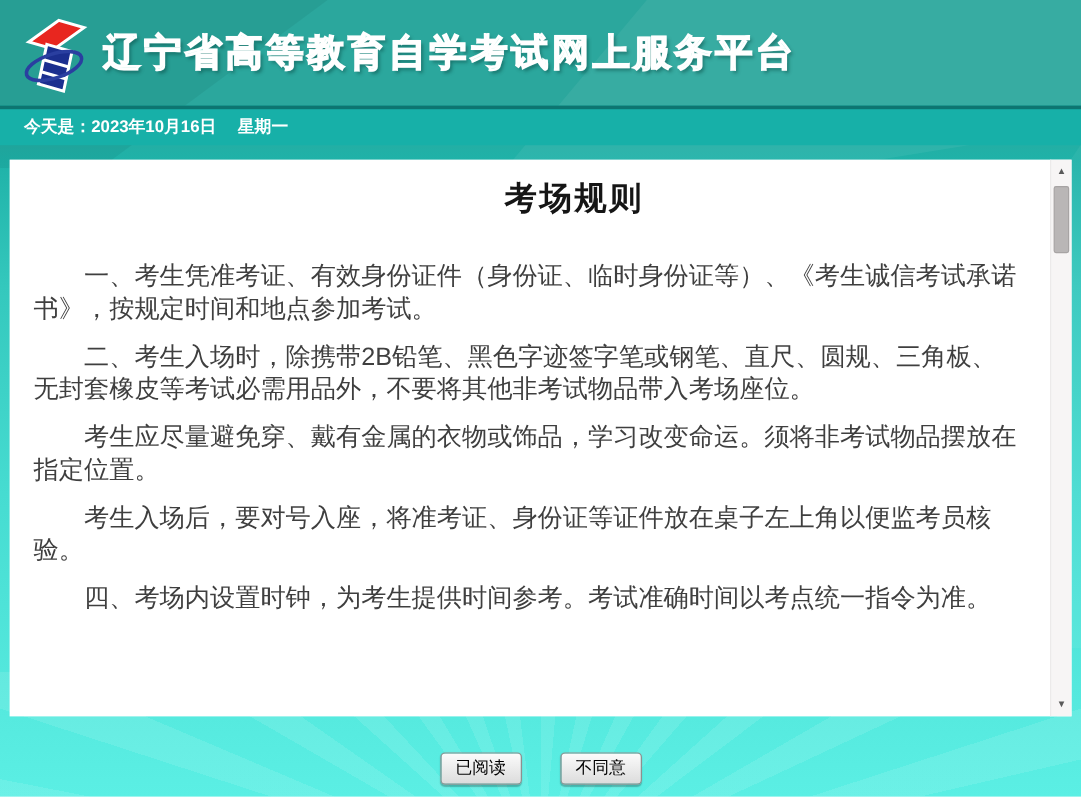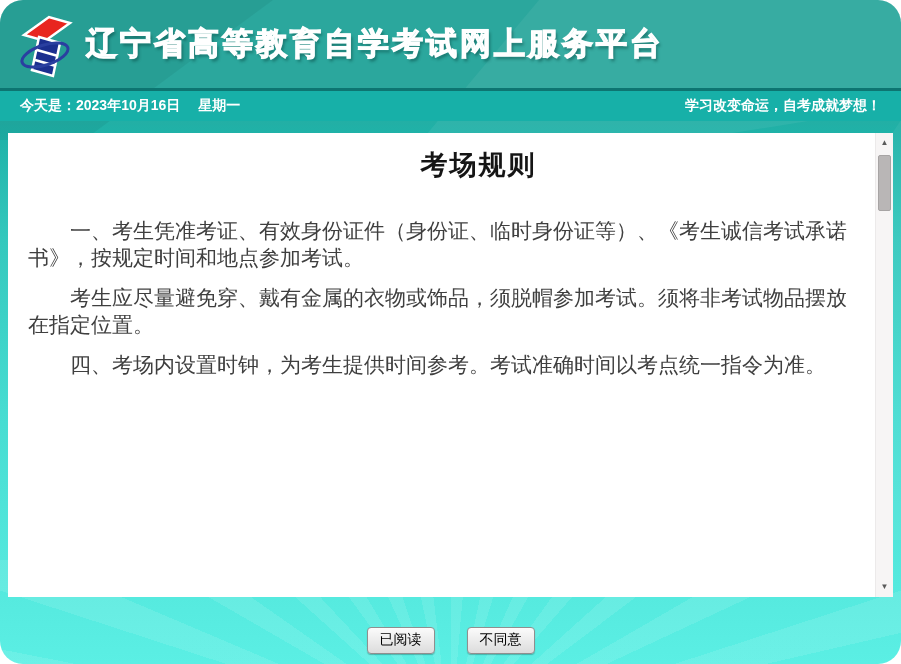--- a/index.html
+++ b/index.html
@@ -3,21 +3,20 @@
 <meta charset="utf-8">
 <style>
   html,body{margin:0;padding:0;}
   body{
     width:901px;height:664px;overflow:hidden;
     font-family:"Liberation Sans","DejaVu Sans",sans-serif;
   }
   .page{
     position:relative;width:901px;height:664px;overflow:hidden;
     background:linear-gradient(180deg,#2BA79D 0%,#2BA79D 14%,#1FB2A8 20%,#34C8BD 36%,#46DCD1 62%,#55E9DE 88%,#5BEFE4 100%);
-    border-radius:23px;
   }
   
   .deco{position:absolute;pointer-events:none;}
   .deco1{left:0;top:0;width:420px;height:140px;background:rgba(0,40,36,0.07);
     clip-path:polygon(0 0,65% 0,20% 100%,0 100%);}
   .deco2{left:380px;top:0;width:530px;height:190px;background:rgba(255,255,255,0.06);
     clip-path:polygon(30% 0,100% 0,100% 55%,0 100%);}
   .deco3{left:620px;top:120px;width:281px;height:420px;background:rgba(255,255,255,0.05);
     clip-path:polygon(100% 0,100% 100%,0 100%);}
   .rays{
@@ -108,28 +107,29 @@
         <line x1="23" y1="38" x2="44" y2="44" stroke="#ffffff" stroke-width="2.5"></line>
         <line x1="21" y1="48" x2="42" y2="54" stroke="#ffffff" stroke-width="2.5"></line>
         <ellipse cx="31" cy="43" rx="24" ry="10" fill="none" stroke="#2A3FA0" stroke-width="3" transform="rotate(-18 31 43)"></ellipse>
       </svg>
     </div>
     <h1 class="site-title">辽宁省高等教育自学考试网上服务平台</h1>
   </header>
 
   <div class="datebar">
     <span>今天是：2023年10月16日　 星期一</span>
-    <span>学习改变命运，自考成就梦想！</span>
   </div>
 
   <main class="content">
     <h2 class="rules-heading">考场规则</h2>
     <div class="text">
       <p>一、考生凭准考证、有效身份证件（身份证、临时身份证等）、《考生诚信考试承诺书》，按规定时间和地点参加考试。</p>
-      <p>考生应尽量避免穿、戴有金属的衣物或饰品，须脱帽参加考试。须将非考试物品摆放在指定位置。</p>
+      <p>二、考生入场时，除携带2B铅笔、黑色字迹签字笔或钢笔、直尺、圆规、三角板、无封套橡皮等考试必需用品外，不要将其他非考试物品带入考场座位。</p>
+      <p>考生应尽量避免穿、戴有金属的衣物或饰品，学习改变命运。须将非考试物品摆放在指定位置。</p>
+      <p>考生入场后，要对号入座，将准考证、身份证等证件放在桌子左上角以便监考员核验。</p>
       <p>四、考场内设置时钟，为考生提供时间参考。考试准确时间以考点统一指令为准。</p>
 
     </div>
     <div class="scrollbar">
       <div class="sb-arrow up">▲</div>
       <div class="sb-thumb"></div>
       <div class="sb-arrow down">▼</div>
     </div>
   </main>
 

